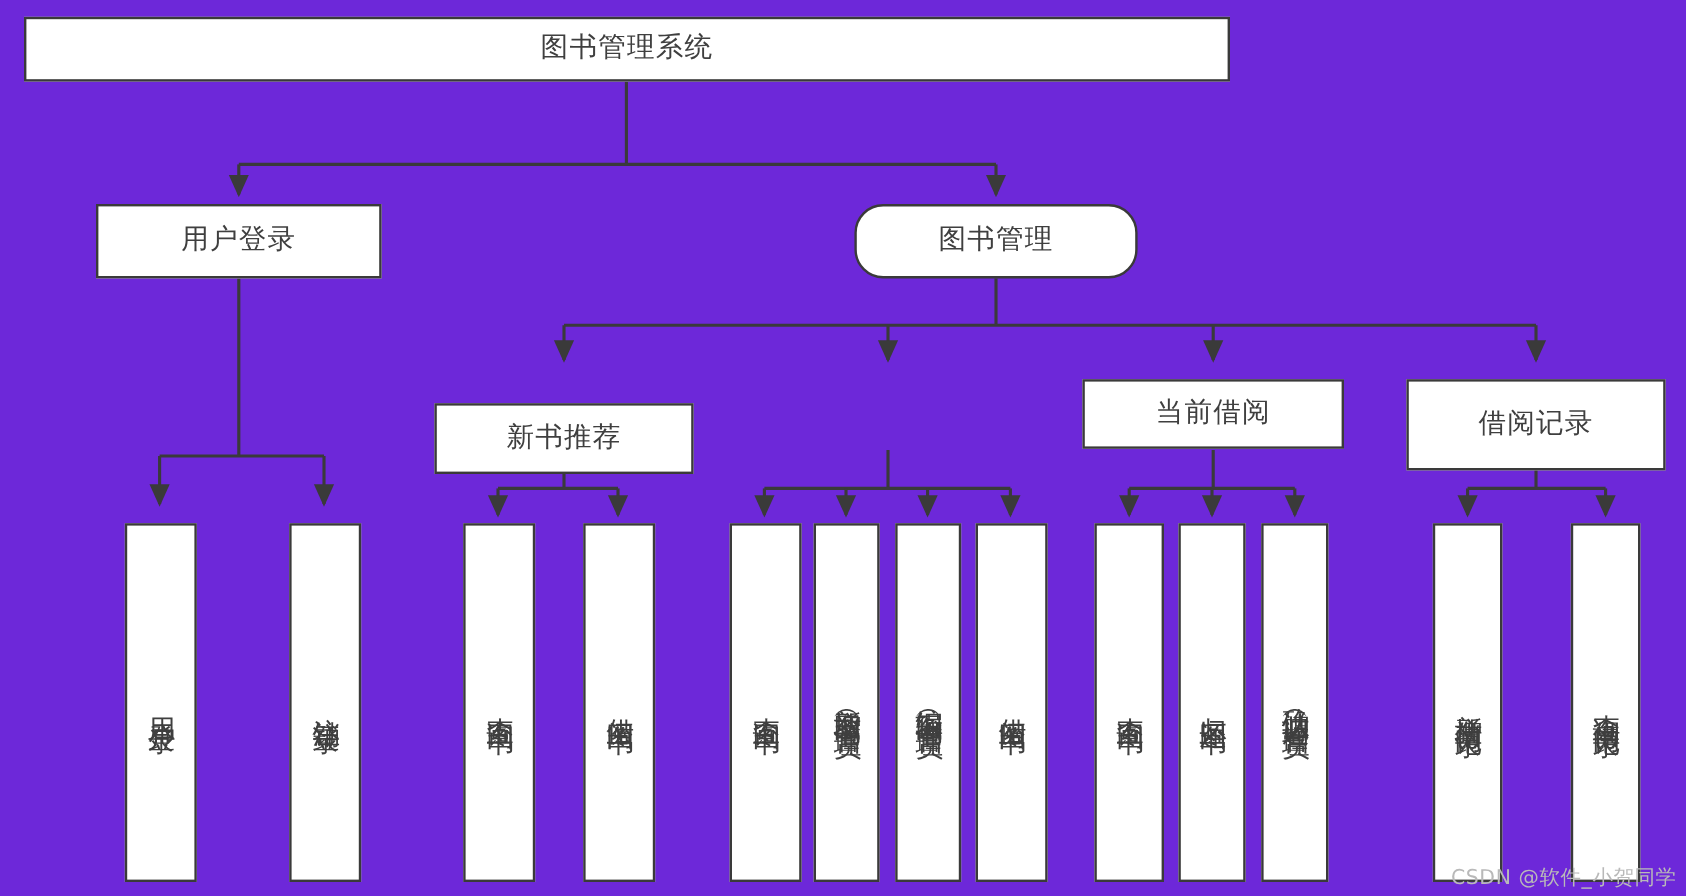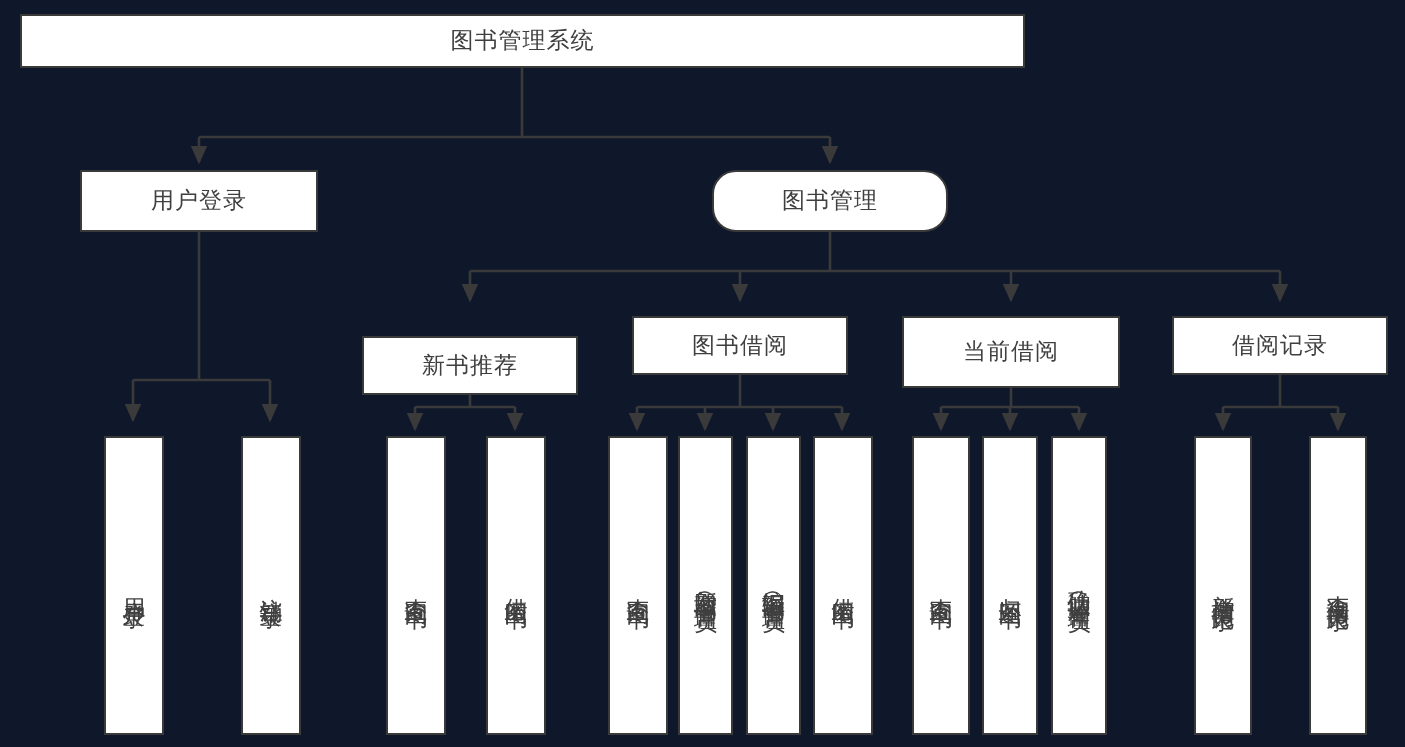--- a/index.html
+++ b/index.html
@@ -8,21 +8,21 @@
     padding: 0;
     background: #ffffff;
   }
   body {
     font-family: "DejaVu Sans", "Liberation Sans", sans-serif;
   }
   #canvas {
     position: relative;
     width: 1405px;
     height: 747px;
-    background: #0f172a;
+    background: #6d28d9;
     overflow: hidden;
   }
   #edges {
     position: absolute;
     left: 0;
     top: 0;
     width: 1405px;
     height: 747px;
     pointer-events: none;
   }
@@ -132,27 +132,24 @@
   <div class="node h" style="left:80px; top:170px; width:238px; height:62px;">
     <span>用户登录</span>
   </div>
   <div class="node h" style="left:712px; top:170px; width:236px; height:62px;border-radius:24px;">
     <span>图书管理</span>
   </div>
 
   <div class="node h" style="left:362px; top:336px; width:216px; height:59px;">
     <span>新书推荐</span>
   </div>
-  <div class="node h" style="left:632px; top:316px; width:216px; height:59px;">
-    <span>图书借阅</span>
-  </div>
-  <div class="node h" style="left:902px; top:316px; width:218px; height:72px;">
+  <div class="node h" style="left:902px; top:316px; width:218px; height:58px;">
     <span>当前借阅</span>
   </div>
-  <div class="node h" style="left:1172px; top:316px; width:216px; height:59px;">
+  <div class="node h" style="left:1172px; top:316px; width:216px; height:76px;">
     <span>借阅记录</span>
   </div>
 
   <div class="node v" style="left:104px; top:436px; width:60px; height:299px;">
     <span class="vtext">用户登录</span>
   </div>
   <div class="node v" style="left:241px; top:436px; width:60px; height:299px;">
     <span class="vtext">注销登录</span>
   </div>
 
@@ -186,14 +183,15 @@
     <span class="vtext">确认归还（管理员）</span>
   </div>
 
   <div class="node v" style="left:1194px; top:436px; width:58px; height:299px;">
     <span class="vtext">新增借阅记录</span>
   </div>
   <div class="node v" style="left:1309px; top:436px; width:58px; height:299px;">
     <span class="vtext">查询借阅记录</span>
   </div>
 
+  <div class="watermark">CSDN @软件_小贺同学</div>
 
 </div>
 
 </body></html>

